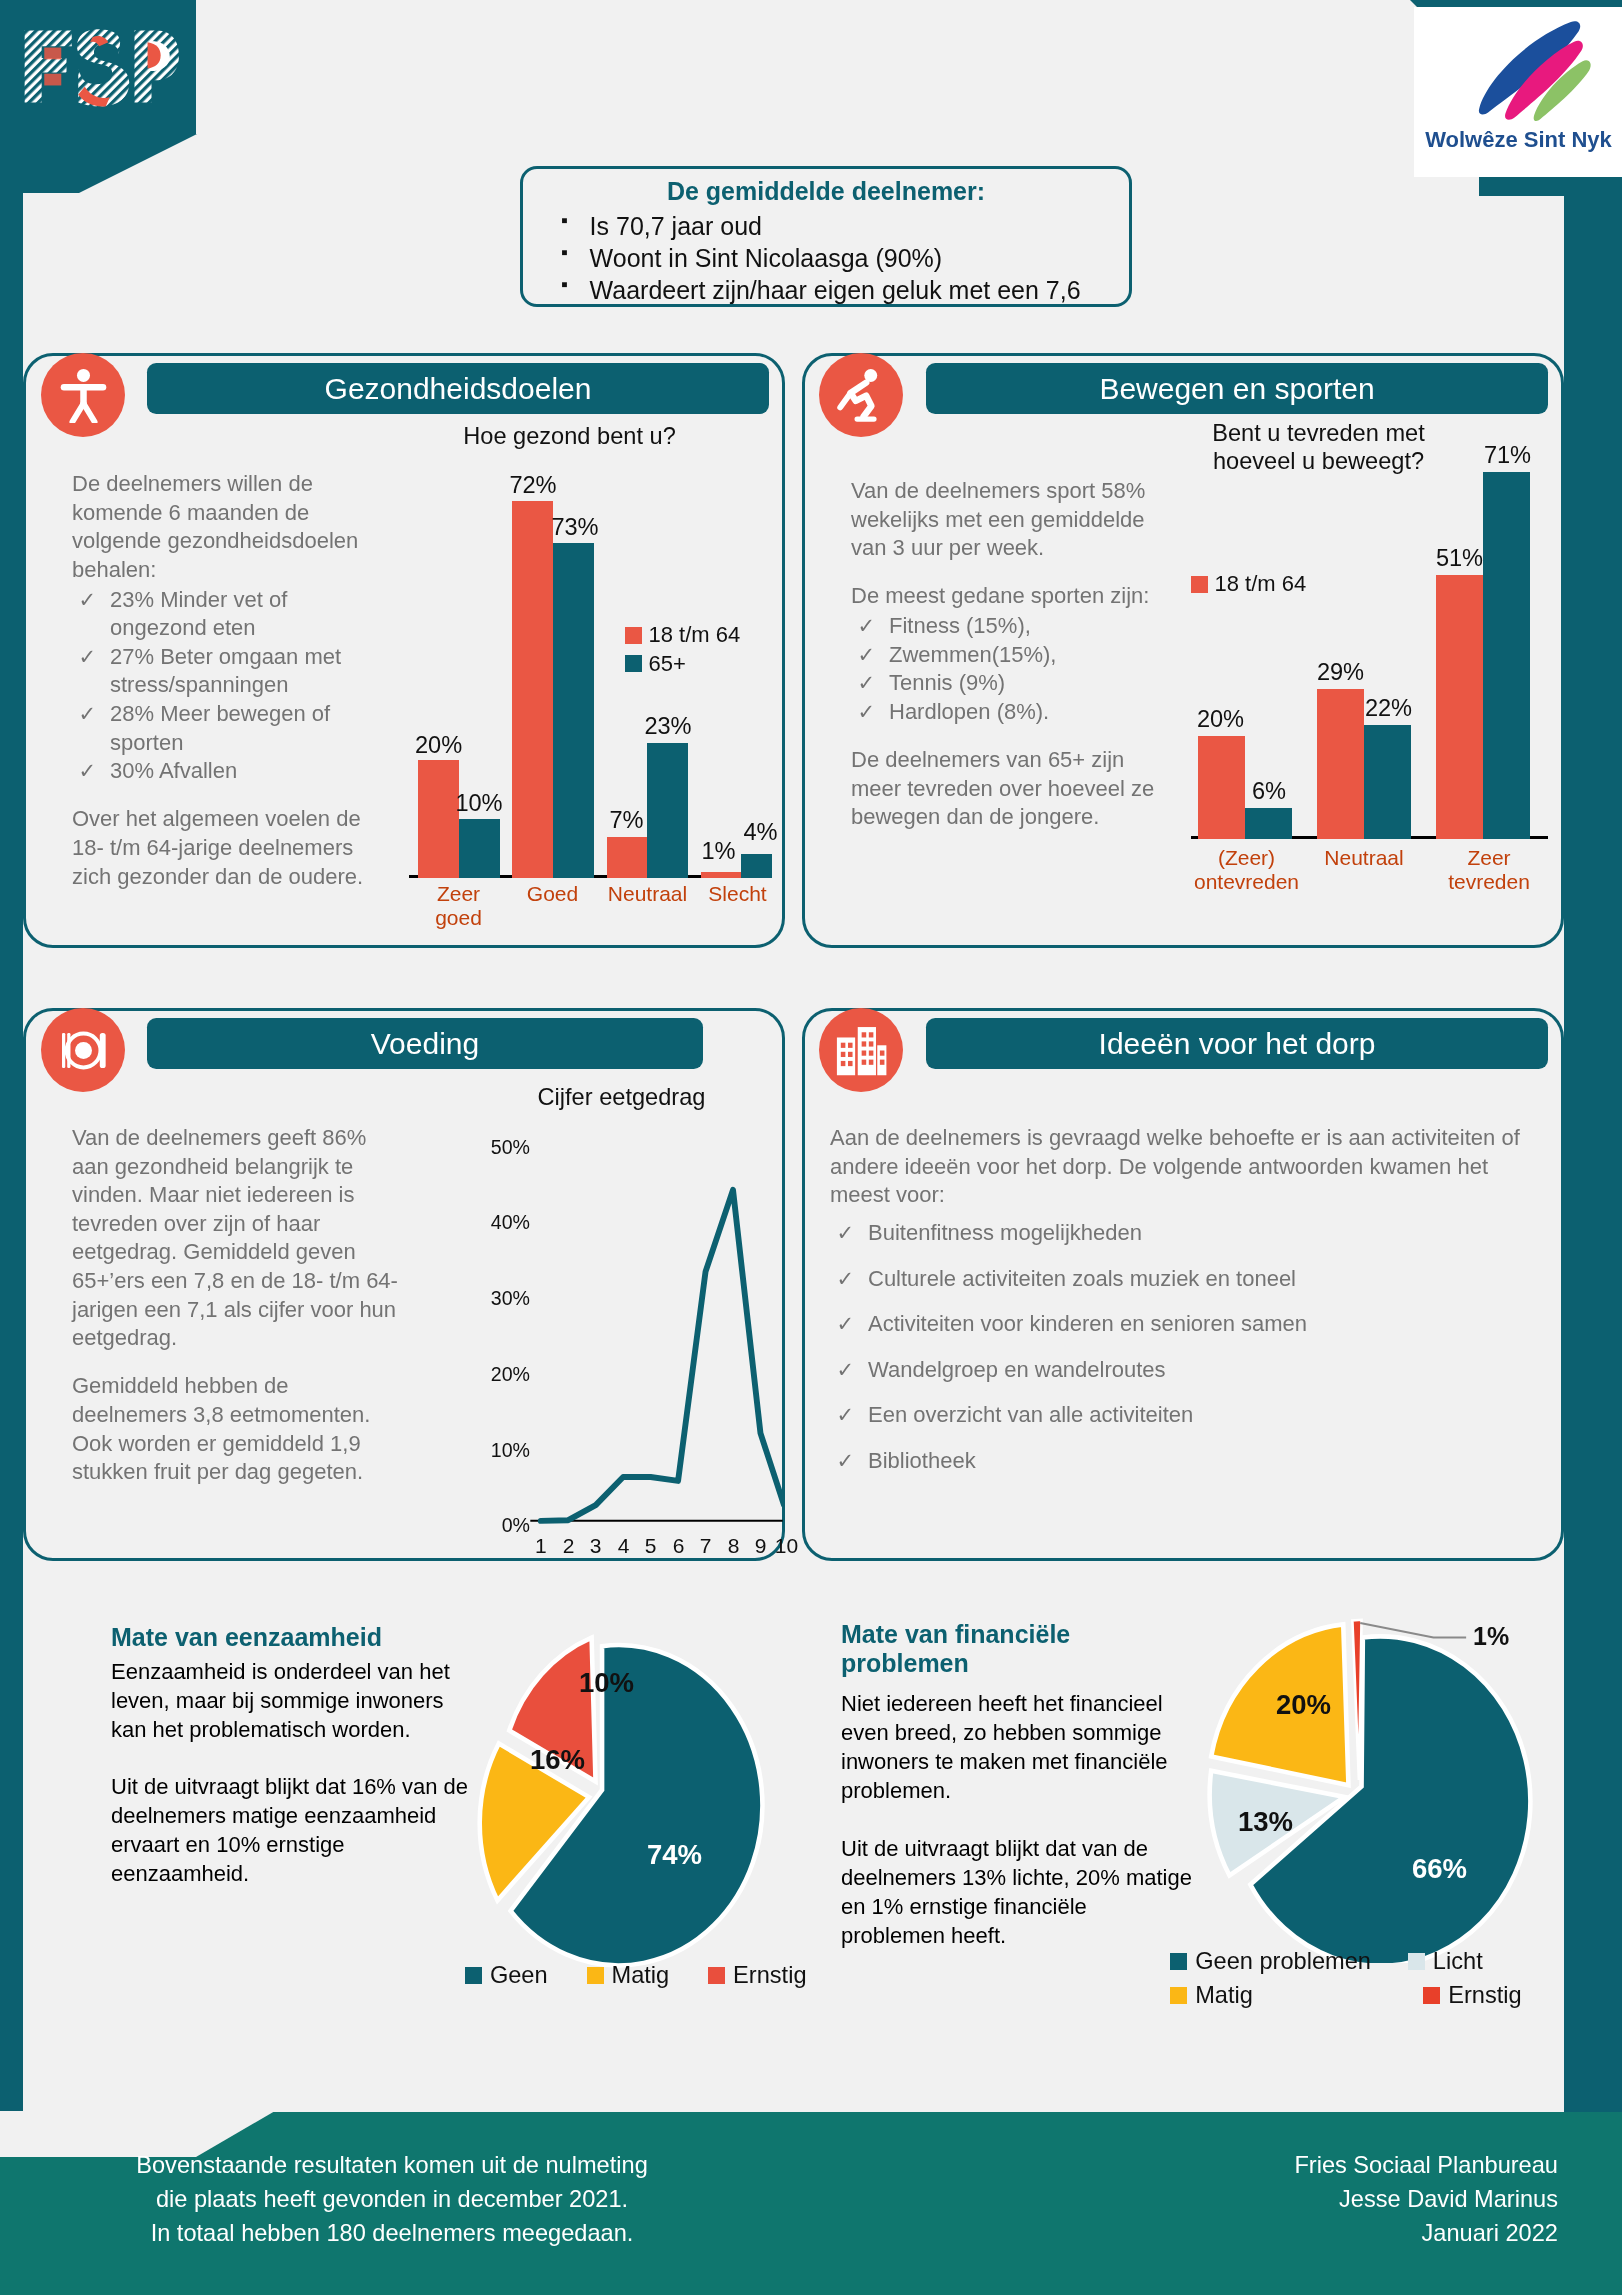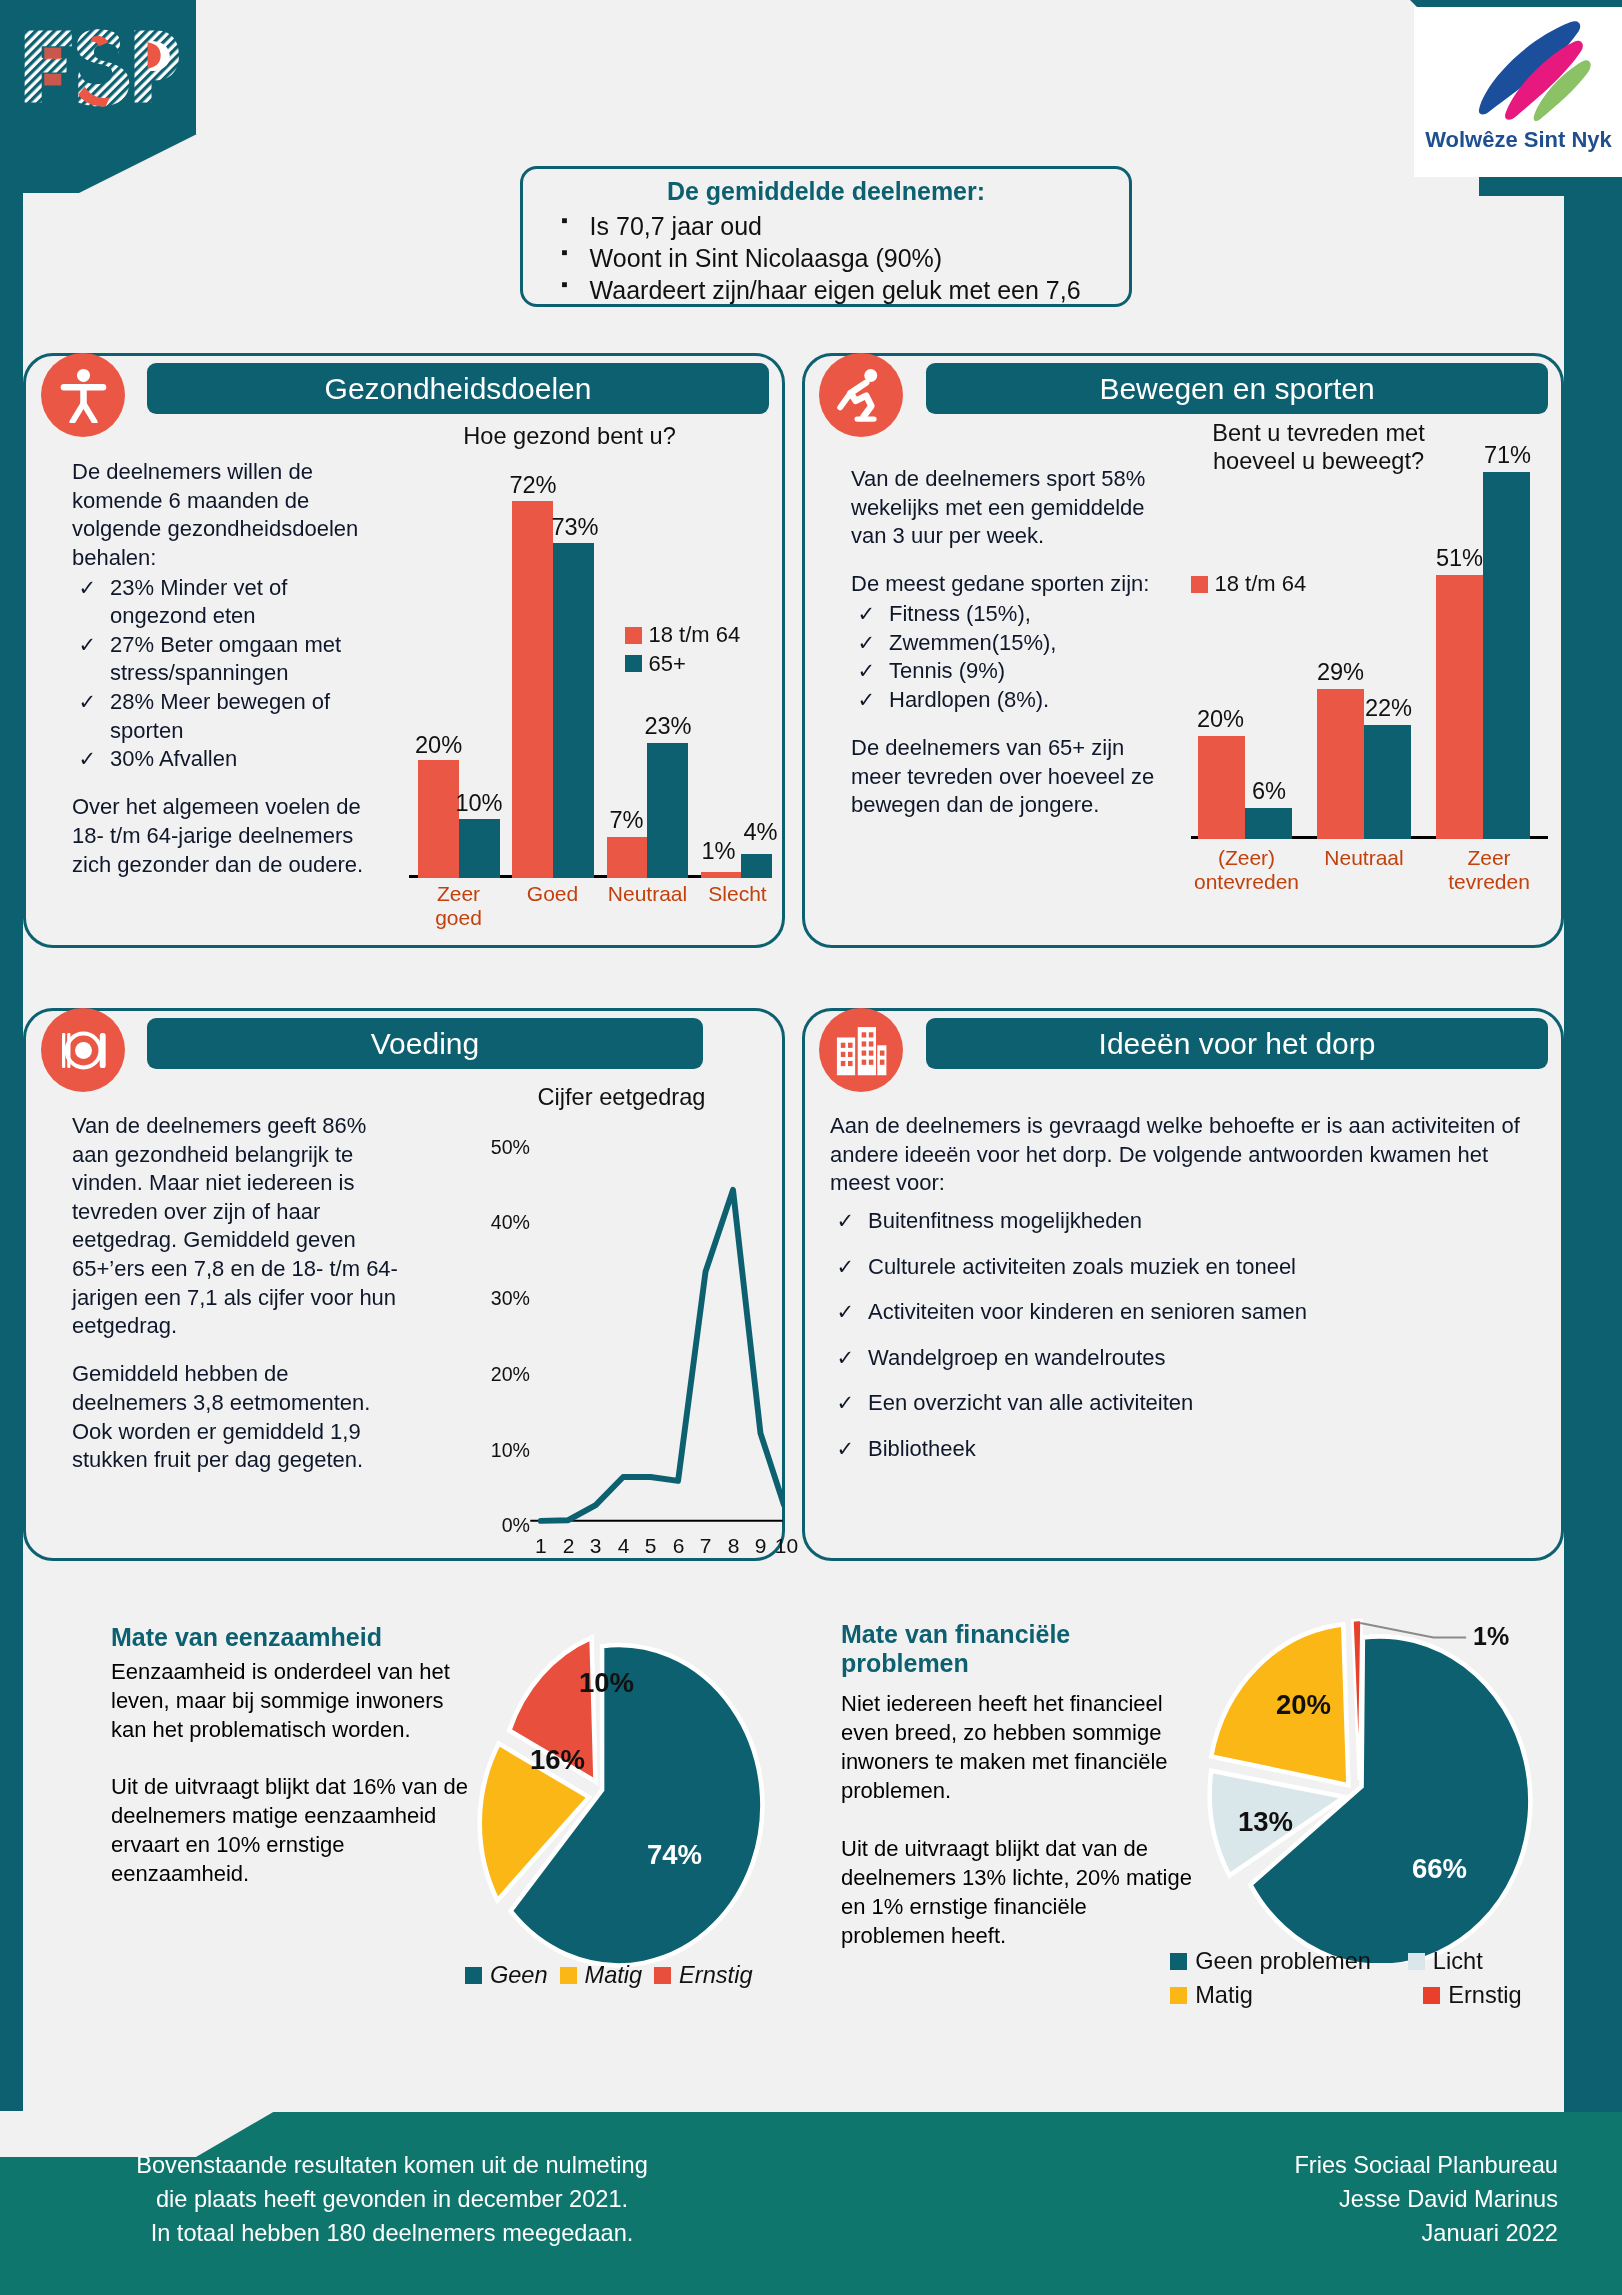--- a/index.html
+++ b/index.html
@@ -100,21 +100,21 @@
     color: #fff; font-size: 30px; font-weight: 400;
     display: flex; align-items: center; justify-content: center;
     z-index: 3;
   }
   .panel-icon {
     position: absolute; width: 84px; height: 84px; border-radius: 50%;
     background: #ea5744; z-index: 4;
     display: flex; align-items: center; justify-content: center;
   }
   .panel-body {
-    position: absolute; font-size: 22px; color: #0f172a; line-height: 1.30;
+    position: absolute; font-size: 22px; color: #737373; line-height: 1.30; margin-top: 12px;
   }
   .check-list { list-style: none; margin-top: 1.3px; }
   .check-list li {
     position: relative; padding-left: 38px; line-height: 1.30; margin-bottom: 0;
   }
   .check-list li:before {
     content: "\2713"; position: absolute; left: 6.5px; top: 0px; font-size: 21px;
   }
   .spacer { height: 19.6px; }
 
@@ -482,21 +482,21 @@
     <path d="M300 255 L300 35 A220 245 0 1 1 160 440 Z" fill="#0c6070" stroke="#ffffff" stroke-width="7"></path>
 
     <path d="M286 262 L148 180 A220 245 0 0 0 146 420 Z" fill="#fbb715" stroke="#ffffff" stroke-width="7" transform="translate(-6,4)"></path>
 
     <path d="M292 250 L160 172 A220 245 0 0 1 286 30 Z" fill="#e94f3d" stroke="#ffffff" stroke-width="7" transform="translate(-2,-8)"></path>
   </svg>
   <div class="pie-pct white" style="left:241px; top:216px;">74%</div>
   <div class="pie-pct" style="left:124px; top:121px;">16%</div>
   <div class="pie-pct" style="left:173px; top:44px;">10%</div>
 
-  <div class="pie-legend" style="left:59px; top:339px; display:flex; gap:12px;font-style:italic;">
+  <div class="pie-legend" style="left:59px; top:339px; display:flex; gap:39px;">
     <div class="row">
       <span class="sw2" style="background:#0c6070;"></span>
       <span>Geen</span>
     </div>
     <div class="row">
       <span class="sw2" style="background:#fbb715;"></span>
       <span>Matig</span>
     </div>
     <div class="row">
       <span class="sw2" style="background:#e94f3d;"></span>

